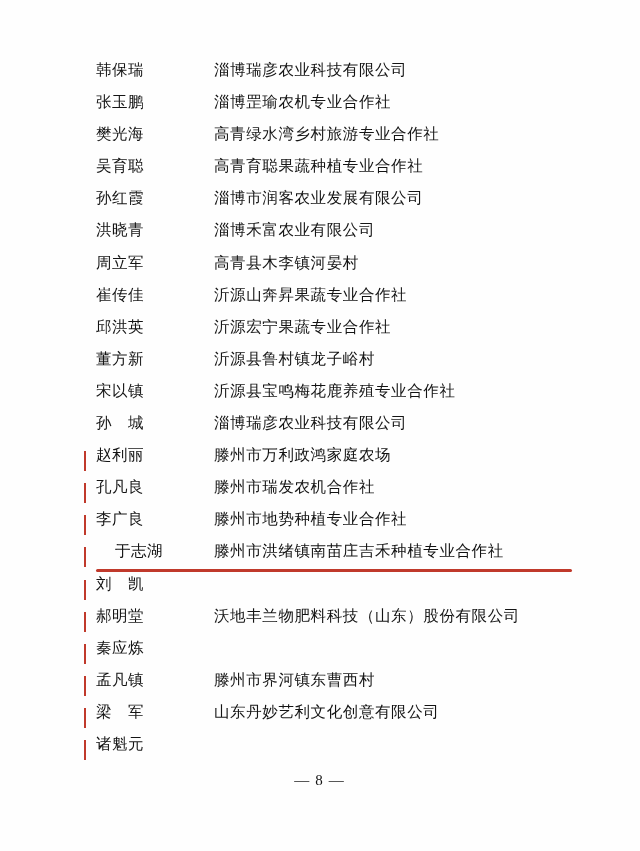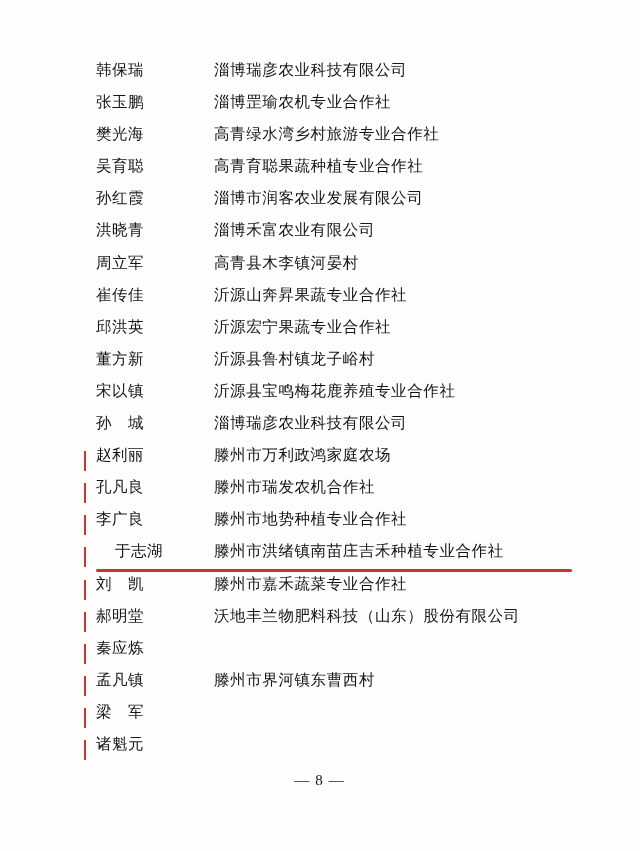--- a/index.html
+++ b/index.html
@@ -193,21 +193,20 @@
     <div class="row highlight">
       <div class="edge-mark"></div>
       <div class="name">于志湖</div>
       <div class="org">滕州市洪绪镇南苗庄吉禾种植专业合作社</div>
       <div class="underline"></div>
     </div>
 
     <div class="row">
       <div class="edge-mark"></div>
       <div class="name">刘　凯</div>
-      <div class="org">滕州市嘉禾蔬菜专业合作社</div>
     </div>
 
     <div class="row">
       <div class="edge-mark"></div>
       <div class="name">郝明堂</div>
       <div class="org">沃地丰兰物肥料科技（山东）股份有限公司</div>
     </div>
 
     <div class="row">
       <div class="edge-mark"></div>
@@ -216,20 +215,21 @@
 
     <div class="row">
       <div class="edge-mark"></div>
       <div class="name">孟凡镇</div>
       <div class="org">滕州市界河镇东曹西村</div>
     </div>
 
     <div class="row">
       <div class="edge-mark"></div>
       <div class="name">梁　军</div>
+      <div class="org">山东丹妙艺利文化创意有限公司</div>
     </div>
 
     <div class="row">
       <div class="edge-mark"></div>
       <div class="name">诸魁元</div>
     </div>
 
   </div>
 
   <div class="footer">

